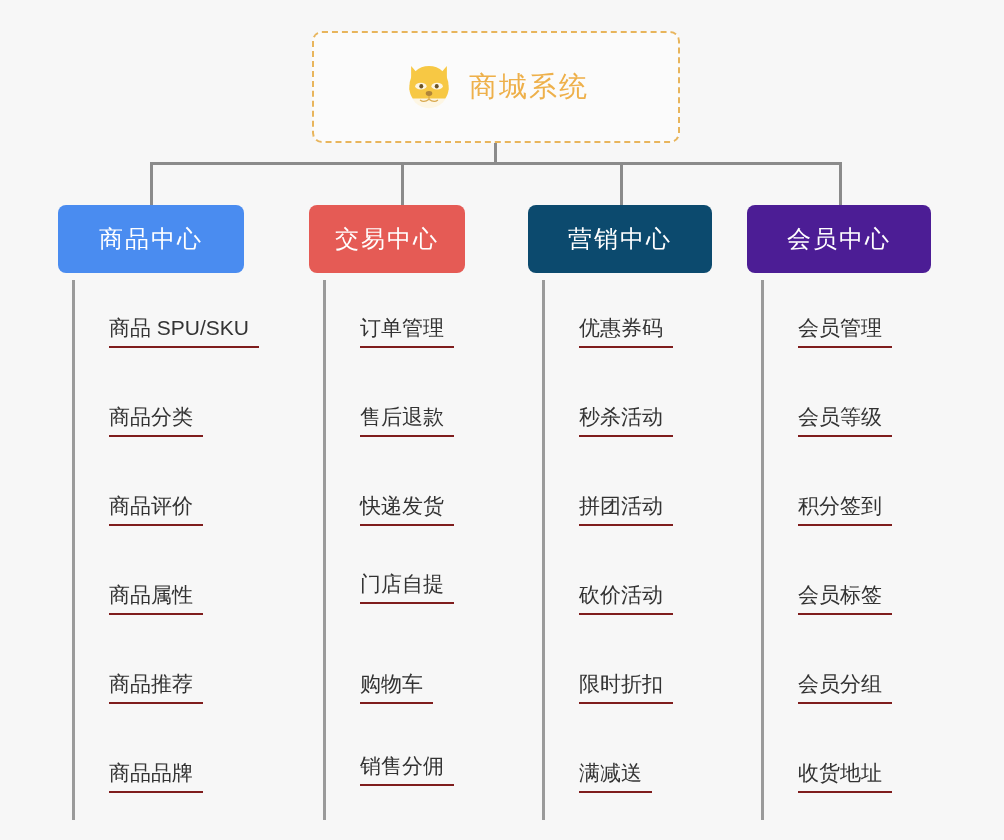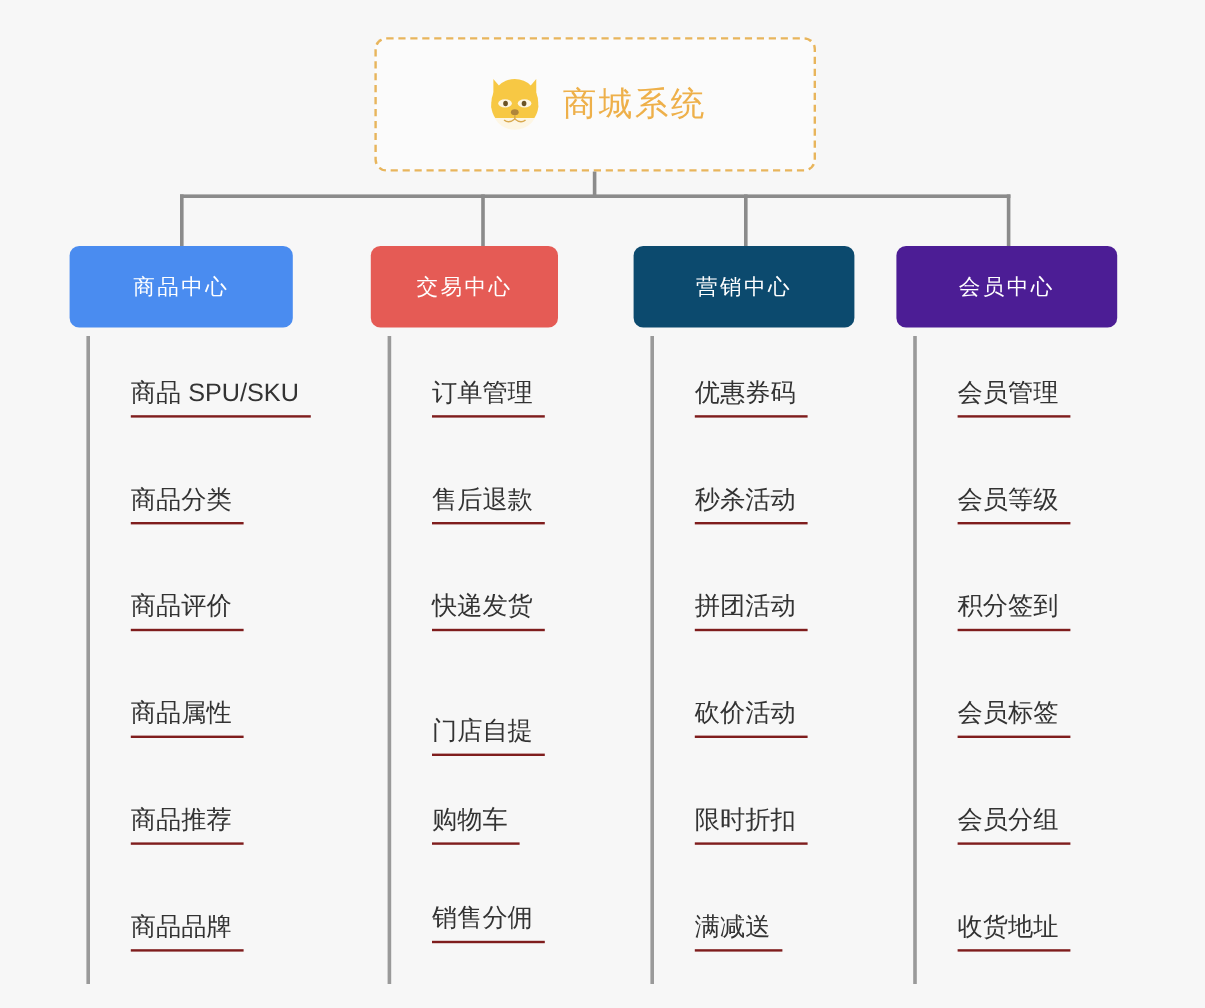--- a/index.html
+++ b/index.html
@@ -60,21 +60,21 @@
 
   
   .cat-header {
     position: absolute;
     height: 68px;
     border-radius: 8px;
     display: flex;
     align-items: center;
     justify-content: center;
     color: #ffffff;
-    font-size: 18px;
+    font-size: 24px;
     letter-spacing: 2px;
     white-space: nowrap;
   }
 
   
   .branch {
     position: absolute;
     top: 280px;
   }
 
@@ -184,21 +184,21 @@
     <div class="branch-items">
       <div class="leaf" style="top:22px;">
         <span class="leaf-label">订单管理</span>
       </div>
       <div class="leaf" style="top:111px;">
         <span class="leaf-label">售后退款</span>
       </div>
       <div class="leaf" style="top:200px;">
         <span class="leaf-label">快递发货</span>
       </div>
-      <div class="leaf" style="top:304px;">
+      <div class="leaf" style="top:278px;">
         <span class="leaf-label">门店自提</span>
       </div>
       <div class="leaf" style="top:378px;">
         <span class="leaf-label">购物车</span>
       </div>
       <div class="leaf" style="top:467px;align-items:center;">
         <span class="leaf-label">销售分佣</span>
       </div>
     </div>
   </div>

